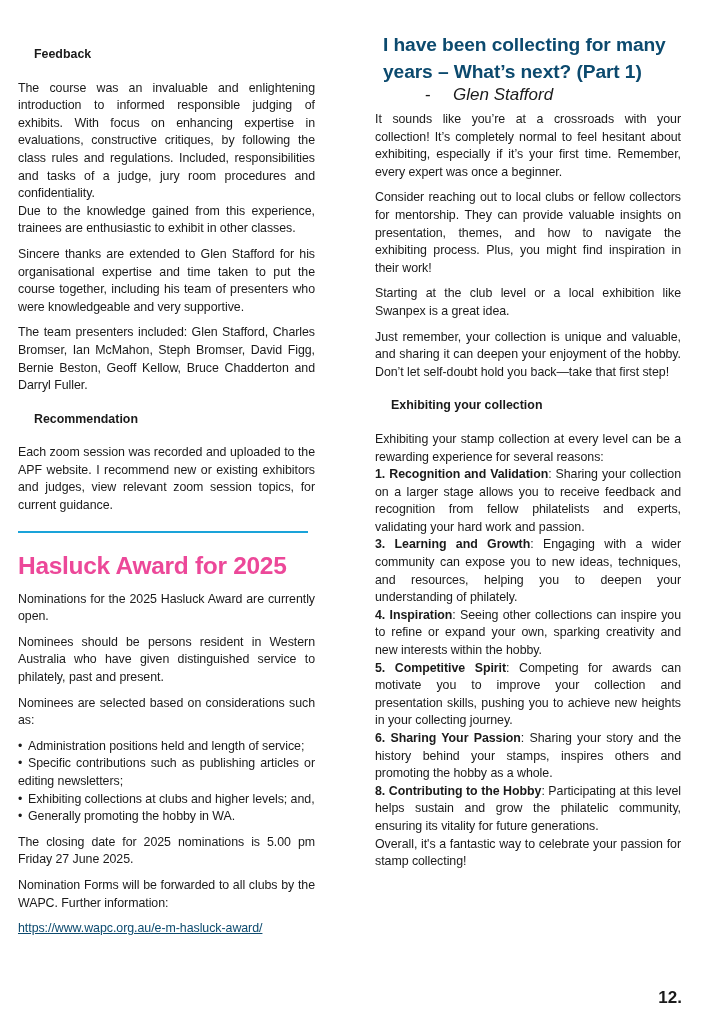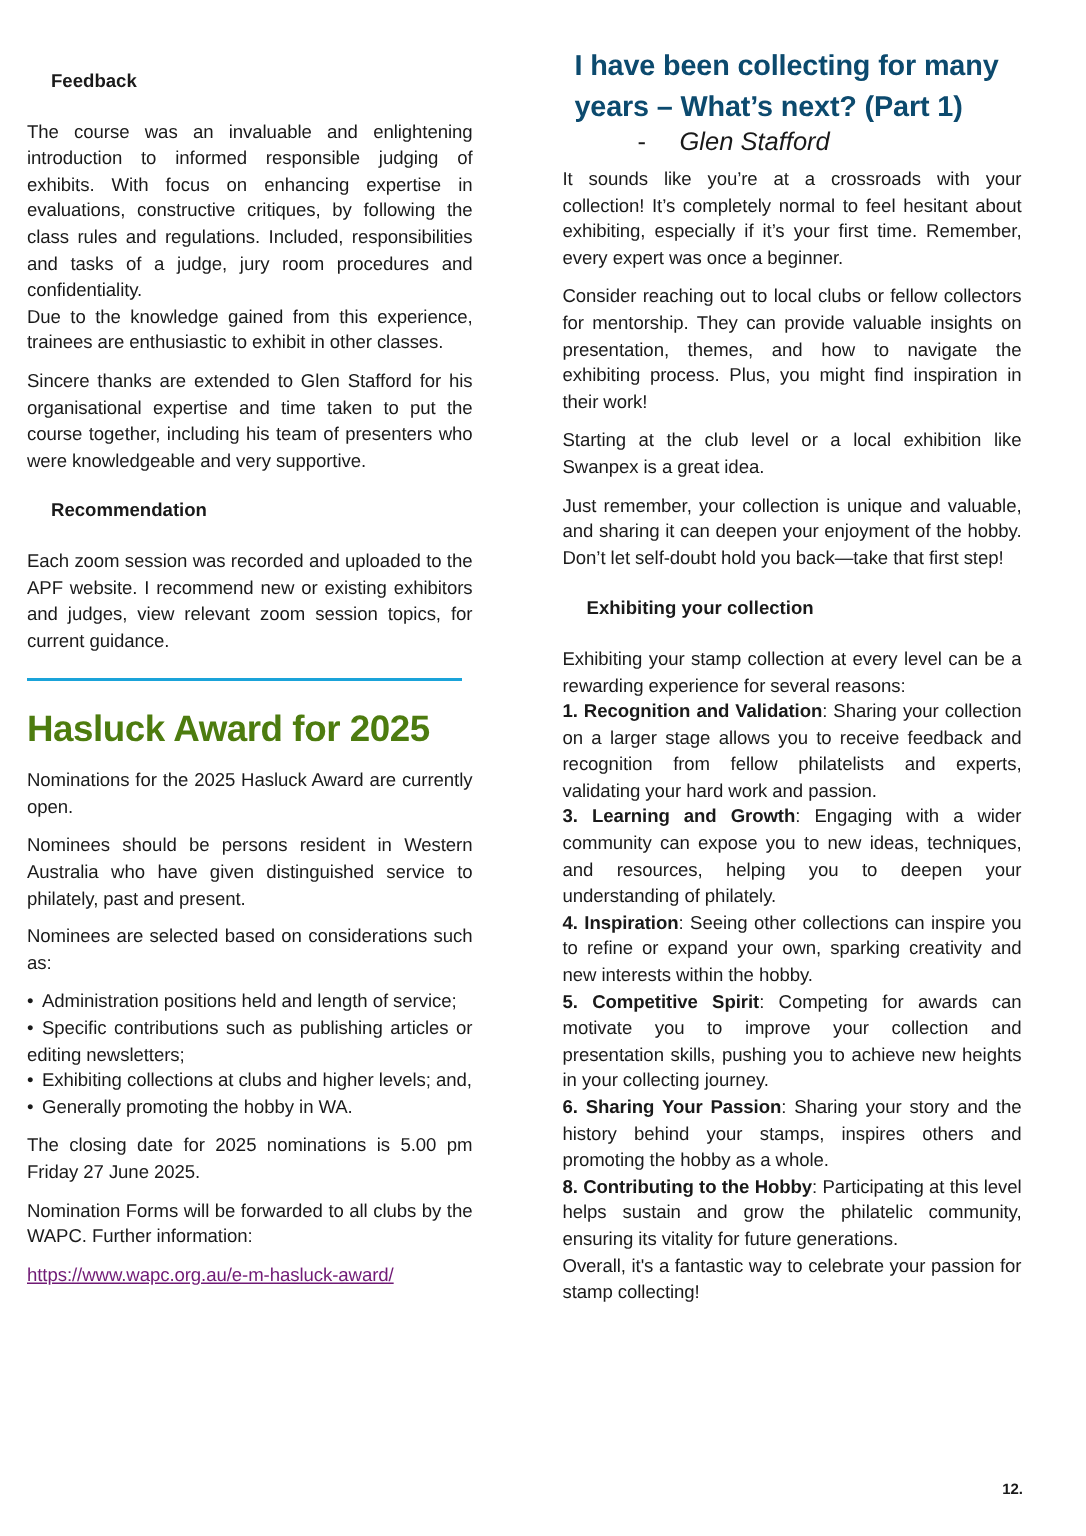--- a/index.html
+++ b/index.html
@@ -13,47 +13,48 @@
   p, .para {
     margin: 0; font-size: 12.4px; line-height: 17.6px; text-align: justify;
     letter-spacing: -0.05px;
   }
   .gap { margin-top: 8px; }
   .heading-sm { font-weight: bold; font-size: 12.4px; line-height: 17.6px; margin: 16px; }
   .rule {
     margin-top: 16px; height: 2px; width: 290px; background: #1aa3d9;
   }
   .h1 {
-    color: #4d7c0f; font-weight: bold; font-size: 24.5px; line-height: 30px;
+    color: #ec4899; font-weight: bold; font-size: 24.5px; line-height: 30px;
     margin: 18px 0 10px 0; letter-spacing: -0.3px;
   }
   .h2 {
     color: #0c4a6e; font-weight: bold; font-size: 19.2px; line-height: 26.5px;
     margin: 0 0 2px 8px; letter-spacing: -0.1px;
   }
   .byline {
     font-style: italic; font-size: 17px; line-height: 16px; margin: 0 0 8px 50px;
   }
   .byline .dash { display: inline-block; width: 28px; font-style: normal; }
   .bullet-dot { display: inline-block; width: 10px; }
-  a.link { color: #701a75; text-decoration: underline; font-size: 12.4px; }
+  a.link { color: #0c4a6e; text-decoration: underline; font-size: 12.4px; }
   .num-item b { font-weight: bold; }
   .page-num {
-    position: absolute; right: 42px; top: 988px; font-weight: bold; font-size: 10px;
+    position: absolute; right: 42px; top: 988px; font-weight: bold; font-size: 17px;
   }
 </style>
 </head>
 <body>
 
 <div class="col left">
   <div>
     <div class="heading-sm">Feedback</div>
     <p>The course was an invaluable and enlightening introduction to informed responsible judging of exhibits. With focus on enhancing expertise in evaluations, constructive critiques, by following the class rules and regulations.  Included, responsibilities and tasks of a judge, jury room procedures and confidentiality.</p>
     <p>Due to the knowledge gained from this experience, trainees are enthusiastic to exhibit in other classes.</p>
     <p class="gap">Sincere thanks are extended to Glen Stafford for his organisational expertise and time taken to put the course together, including his team of presenters who were knowledgeable and very supportive.</p>
+    <p class="gap">The team presenters included: Glen Stafford, Charles Bromser, Ian McMahon, Steph Bromser, David Figg, Bernie Beston, Geoff Kellow, Bruce Chadderton and Darryl Fuller.</p>
   </div>
 
   <div class="gap">
     <div class="heading-sm">Recommendation</div>
     <p class="gap">Each zoom session was recorded and uploaded to the APF website. I recommend new or existing exhibitors and judges, view relevant zoom session topics, for current guidance.</p>
   </div>
 
   <div class="rule"></div>
 
   <div>

